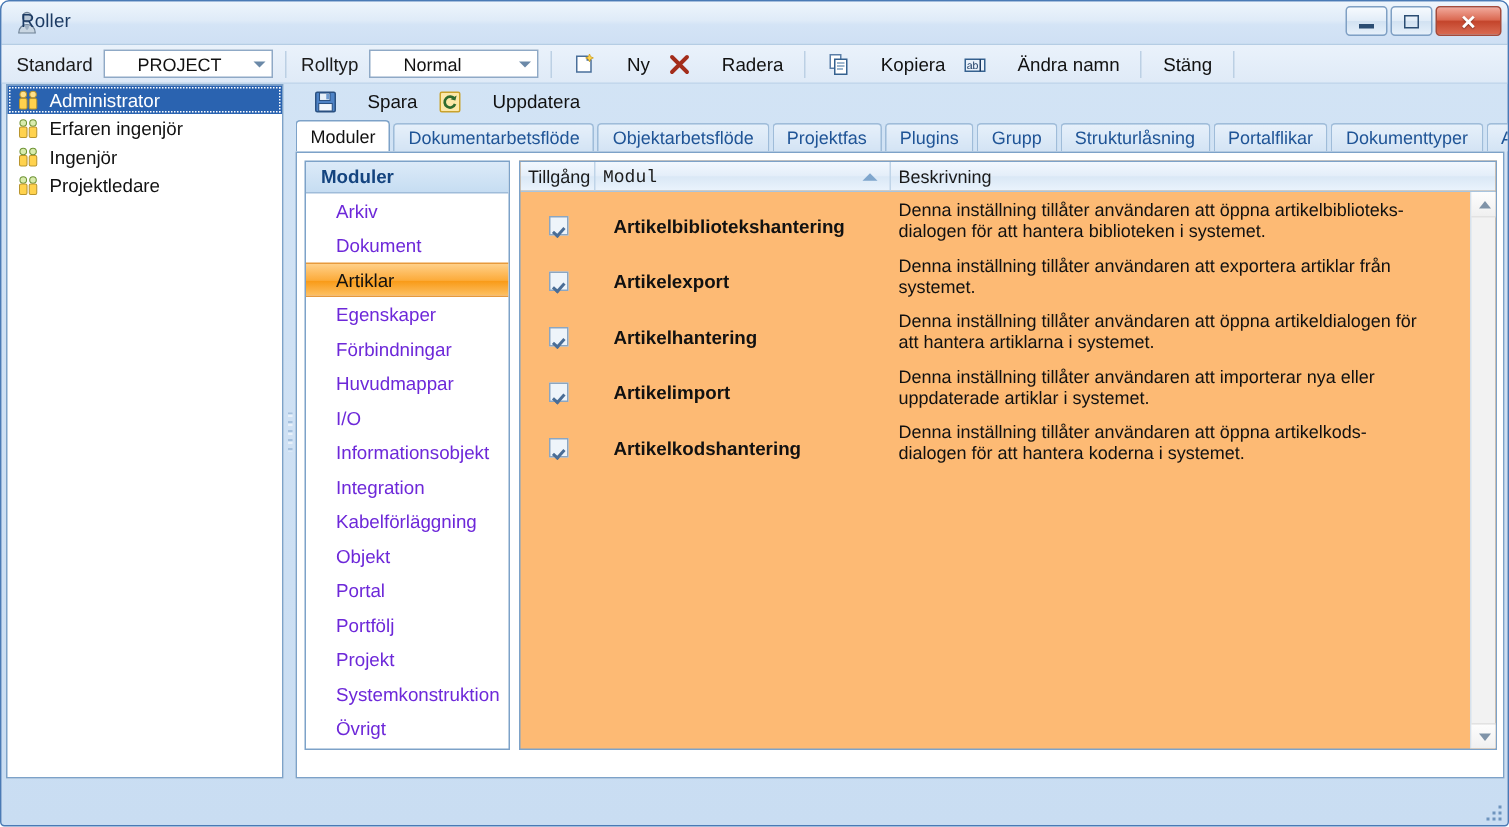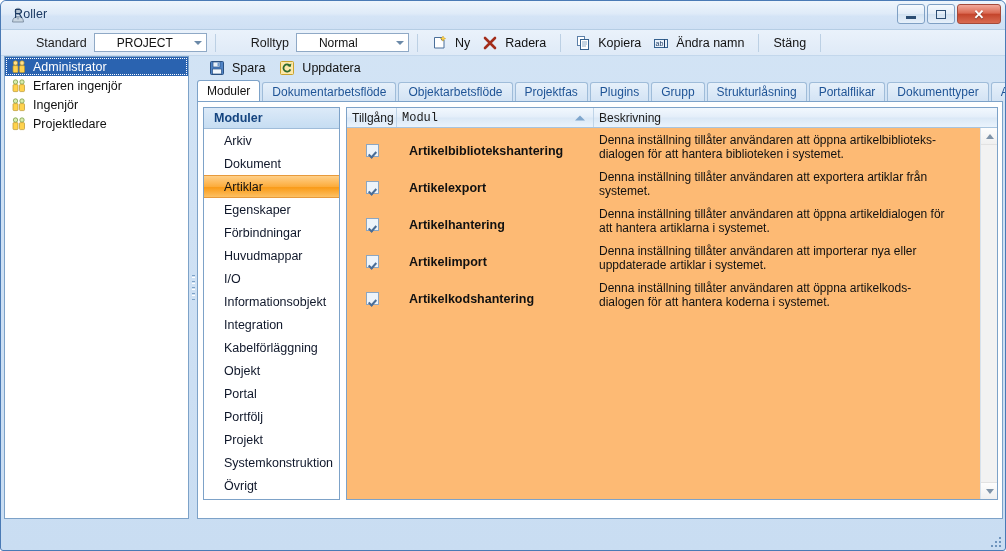--- a/index.html
+++ b/index.html
@@ -64,21 +64,20 @@
     height: 26px;
     background: linear-gradient(180deg,#eaf2fb 0%, #dfeaf7 100%);
     border-bottom: 1px solid #c3d7ec;
     display: flex; align-items: center;
     padding-left: 8px;
     gap: 0px;
   }
   .tb-label {
     font-size: 12.5px; color: #1a1a1a;
     padding: 0 7px 0 2px;
-    margin-left: 25px;
   }
   .tb-combo {
     height: 19px; width: 113px;
     border: 1px solid #8fa9c6;
     background: #ffffff;
     display: flex; align-items: center;
     font-size: 12px; color: #111;
     padding-left: 22px;
     position: relative;
     cursor: pointer;
@@ -86,21 +85,21 @@
   .tb-combo .arrow {
     position: absolute; right: 4px; top: 50%;
     transform: translateY(-50%);
     width: 0; height: 0;
     border-left: 4px solid transparent;
     border-right: 4px solid transparent;
     border-top: 4px solid #6b89a8;
   }
   .tb-sep { width: 1px; height: 18px; background: #bcd0e4; margin: 0 8px; }
   .tb-btn {
-    display: flex; align-items: center; gap: 7px;
+    display: flex; align-items: center; gap: 20px;
     height: 21px; padding: 0 5px;
     font-size: 12.5px; color: #111;
     cursor: pointer; border: 1px solid transparent;
     white-space: nowrap;
   }
   .tb-ico { width: 16px; height: 16px; flex: 0 0 16px; }
 
   
   #body {
     position: absolute; left: 0; top: 55px;
@@ -208,21 +207,21 @@
     background: linear-gradient(180deg,#dceaf8 0%, #c6ddf2 100%);
     border-bottom: 1px solid #9fbcd9;
     display: flex; align-items: center;
     padding-left: 10px;
     font-size: 12.5px; font-weight: bold; color: #14447f;
   }
   .mod-item {
     height: 23px;
     display: flex; align-items: center;
     padding-left: 20px;
-    font-size: 12.5px; color: #0f172a;
+    font-size: 12.5px; color: #6d28d9;
     cursor: pointer;
   }
   .mod-item.selected {
     background: linear-gradient(180deg,#ffd089 0%, #fcab3a 52%, #f99b18 55%, #fdc063 100%);
     border-top: 1px solid #e79a3c;
     border-bottom: 1px solid #e79a3c;
     color: #111;
   }
 
   

